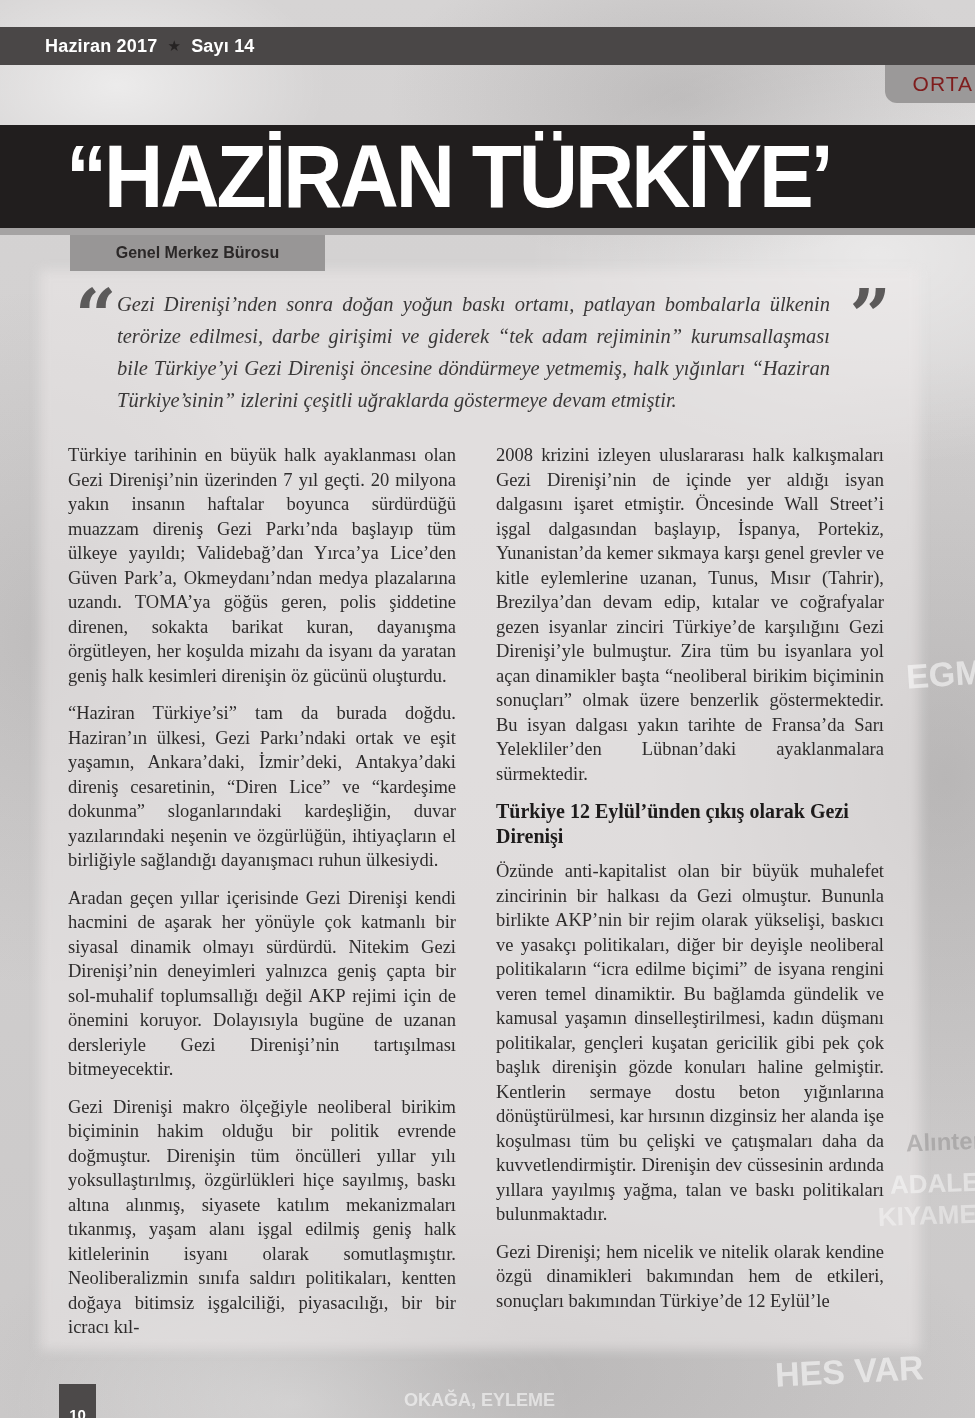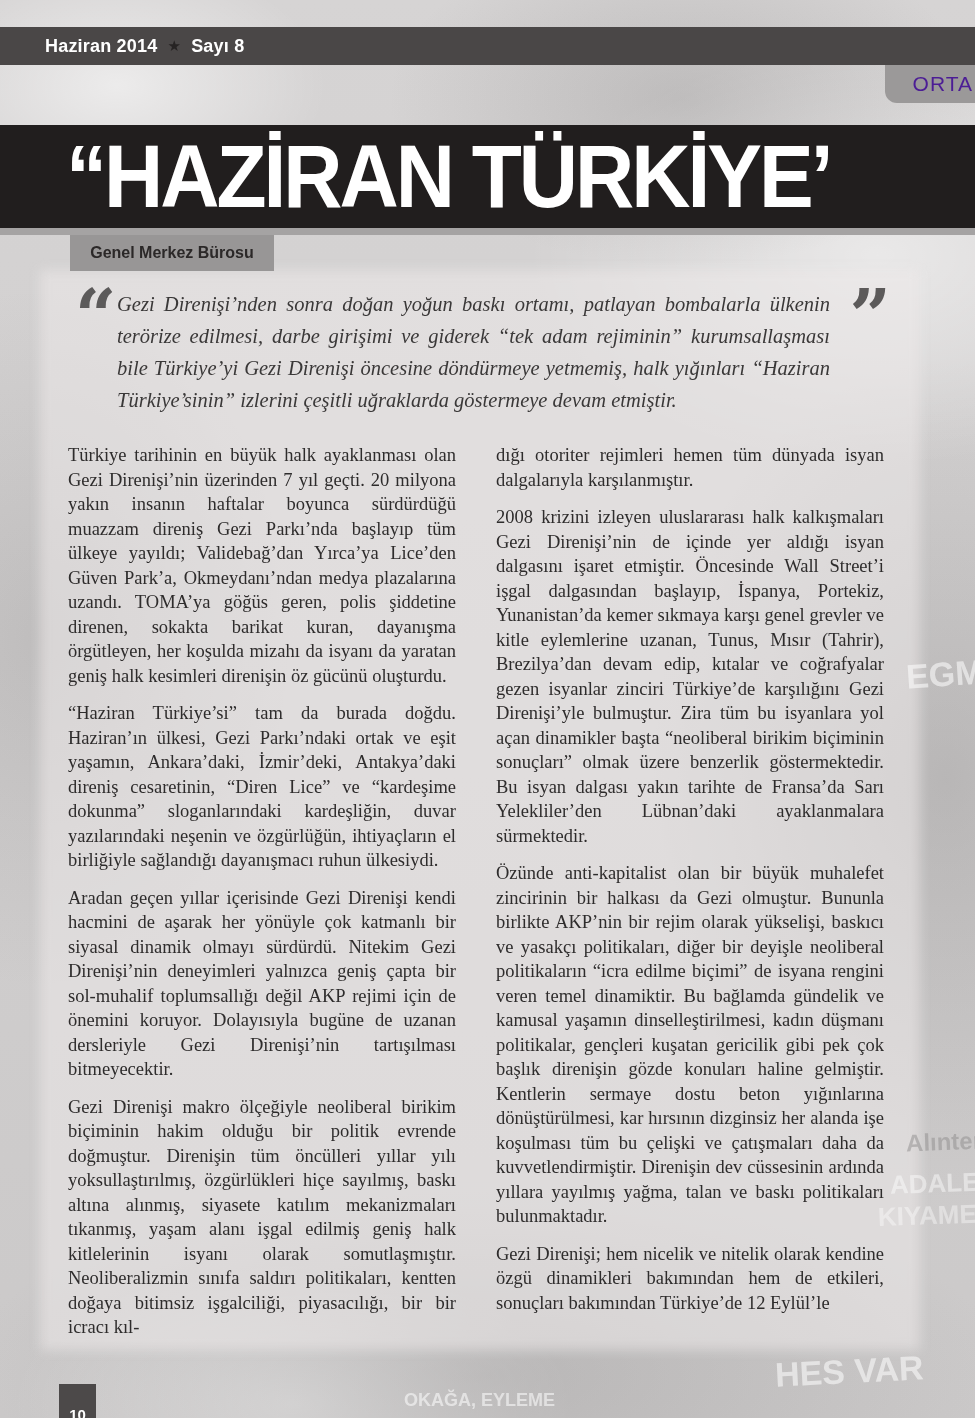--- a/index.html
+++ b/index.html
@@ -42,21 +42,21 @@
   }
   .header-bar .star{color:#262323;font-size:15px;margin:0 10px;font-weight:normal;}
 
   .orta-tab{
     position:absolute;right:0;top:65px;height:38px;min-width:86px;
     background:#9b9999;
     border-bottom-left-radius:12px;
     display:flex;align-items:center;justify-content:flex-end;
     padding:0 2px 0 28px;box-sizing:border-box;
     font-family:"Liberation Sans", sans-serif;
-    color:#4c1d95;font-size:21px;letter-spacing:1px;
+    color:#7f1d1d;font-size:21px;letter-spacing:1px;
   }
 
   .title-banner{
     position:absolute;left:0;top:125px;width:975px;height:103px;
     background:#211e1e;
     overflow:hidden;white-space:nowrap;
     display:flex;align-items:center;
     padding-left:66px;box-sizing:border-box;
   }
   .title-banner h1{
@@ -66,21 +66,21 @@
     font-size:82px;line-height:1;
     letter-spacing:-3px;
     color:#ffffff;
     transform:scaleY(1.08);
   }
   .banner-strip{
     position:absolute;left:0;top:228px;width:975px;height:7px;
     background:#a5a3a3;
   }
   .byline-box{
-    position:absolute;left:70px;top:235px;width:204px;height:36px;
+    position:absolute;left:70px;top:235px;width:255px;height:36px;
     background:#989696;
     display:flex;align-items:center;justify-content:center;
     font-family:"Liberation Sans", sans-serif;
     font-weight:bold;font-size:16px;color:#2b2828;
   }
 
   .quote-block{
     position:absolute;left:75px;top:288px;width:810px;
   }
   .quote-mark{
@@ -147,23 +147,23 @@
   <div class="body-wash"></div>
 
   <div class="bg-text bgt-egm">EGM</div>
   <div class="bg-text bgt-alinteri">Alınteri</div>
   <div class="bg-text bgt-adalet">ADALET</div>
   <div class="bg-text bgt-kiyamet">KIYAMET</div>
   <div class="bg-text bgt-hesvar">HES VAR</div>
   <div class="bg-text bgt-sokaga">OKAĞA, EYLEME</div>
 
   <div class="header-bar">
-    <span>Haziran 2014</span>
+    <span>Haziran 2017</span>
     <span class="star">★</span>
-    <span>Sayı 8</span>
+    <span>Sayı 14</span>
   </div>
 
   <div class="orta-tab">
     <span>ORTA</span>
   </div>
 
   <div class="title-banner">
     <h1>“HAZİRAN TÜRKİYE’</h1>
   </div>
   <div class="banner-strip"></div>
@@ -179,22 +179,22 @@
   </div>
 
   <div class="columns">
     <div class="col">
         <p class="body-p">Türkiye tarihinin en büyük halk ayaklanması olan Gezi Direnişi’nin üzerinden 7 yıl geçti. 20 milyona yakın insanın haftalar boyunca sürdürdüğü muazzam direniş Gezi Parkı’nda başlayıp tüm ülkeye yayıldı; Validebağ’dan Yırca’ya Lice’den Güven Park’a, Okmeydanı’ndan medya plazalarına uzandı. TOMA’ya göğüs geren, polis şiddetine direnen, sokakta barikat kuran, dayanışma örgütleyen, her koşulda mizahı da isyanı da yaratan geniş halk kesimleri direnişin öz gücünü oluşturdu.</p>
         <p class="body-p">“Haziran Türkiye’si” tam da burada doğdu. Haziran’ın ülkesi, Gezi Parkı’ndaki ortak ve eşit yaşamın, Ankara’daki, İzmir’deki, Antakya’daki direniş cesaretinin, “Diren Lice” ve “kardeşime dokunma” sloganlarındaki kardeşliğin, duvar yazılarındaki neşenin ve özgürlüğün, ihtiyaçların el birliğiyle sağlandığı dayanışmacı ruhun ülkesiydi.</p>
         <p class="body-p">Aradan geçen yıllar içerisinde Gezi Direnişi kendi hacmini de aşarak her yönüyle çok katmanlı bir siyasal dinamik olmayı sürdürdü. Nitekim Gezi Direnişi’nin deneyimleri yalnızca geniş çapta bir sol-muhalif toplumsallığı değil AKP rejimi için de önemini koruyor. Dolayısıyla bugüne de uzanan dersleriyle Gezi Direnişi’nin tartışılması bitmeyecektir.</p>
         <p class="body-p">Gezi Direnişi makro ölçeğiyle neoliberal birikim biçiminin hakim olduğu bir politik evrende doğmuştur. Direnişin tüm öncülleri yıllar yılı yoksullaştırılmış, özgürlükleri hiçe sayılmış, baskı altına alınmış, siyasete katılım mekanizmaları tıkanmış, yaşam alanı işgal edilmiş geniş halk kitlelerinin isyanı olarak somutlaşmıştır. Neoliberalizmin sınıfa saldırı politikaları, kentten doğaya bitimsiz işgalciliği, piyasacılığı, bir bir icracı kıl-</p>
       </div>
     <div class="col">
-        <p class="body-p">dığı otoriter rejimleri hemen tüm dünyada isyan dalgalarıyla karşılanmıştır.</p>
         <p class="body-p">2008 krizini izleyen uluslararası halk kalkışmaları Gezi Direnişi’nin de içinde yer aldığı isyan dalgasını işaret etmiştir. Öncesinde Wall Street’i işgal dalgasından başlayıp, İspanya, Portekiz, Yunanistan’da kemer sıkmaya karşı genel grevler ve kitle eylemlerine uzanan, Tunus, Mısır (Tahrir), Brezilya’dan devam edip, kıtalar ve coğrafyalar gezen isyanlar zinciri Türkiye’de karşılığını Gezi Direnişi’yle bulmuştur. Zira tüm bu isyanlara yol açan dinamikler başta “neoliberal birikim biçiminin sonuçları” olmak üzere benzerlik göstermektedir. Bu isyan dalgası yakın tarihte de Fransa’da Sarı Yelekliler’den Lübnan’daki ayaklanmalara sürmektedir.</p>
+        <h3 class="col-subhead">Türkiye 12 Eylül’ünden çıkış olarak Gezi Direnişi</h3>
         <p class="body-p">Özünde anti-kapitalist olan bir büyük muhalefet zincirinin bir halkası da Gezi olmuştur. Bununla birlikte AKP’nin bir rejim olarak yükselişi, baskıcı ve yasakçı politikaları, diğer bir deyişle neoliberal politikaların “icra edilme biçimi” de isyana rengini veren temel dinamiktir. Bu bağlamda gündelik ve kamusal yaşamın dinselleştirilmesi, kadın düşmanı politikalar, gençleri kuşatan gericilik gibi pek çok başlık direnişin gözde konuları haline gelmiştir. Kentlerin sermaye dostu beton yığınlarına dönüştürülmesi, kar hırsının dizginsiz her alanda işe koşulması tüm bu çelişki ve çatışmaları daha da kuvvetlendirmiştir. Direnişin dev cüssesinin ardında yıllara yayılmış yağma, talan ve baskı politikaları bulunmaktadır.</p>
         <p class="body-p">Gezi Direnişi; hem nicelik ve nitelik olarak kendine özgü dinamikleri bakımından hem de etkileri, sonuçları bakımından Türkiye’de 12 Eylül’le</p>
       </div>
   </div>
 
   <div class="page-badge">
     <span>10</span>
   </div>
 
 </div>

